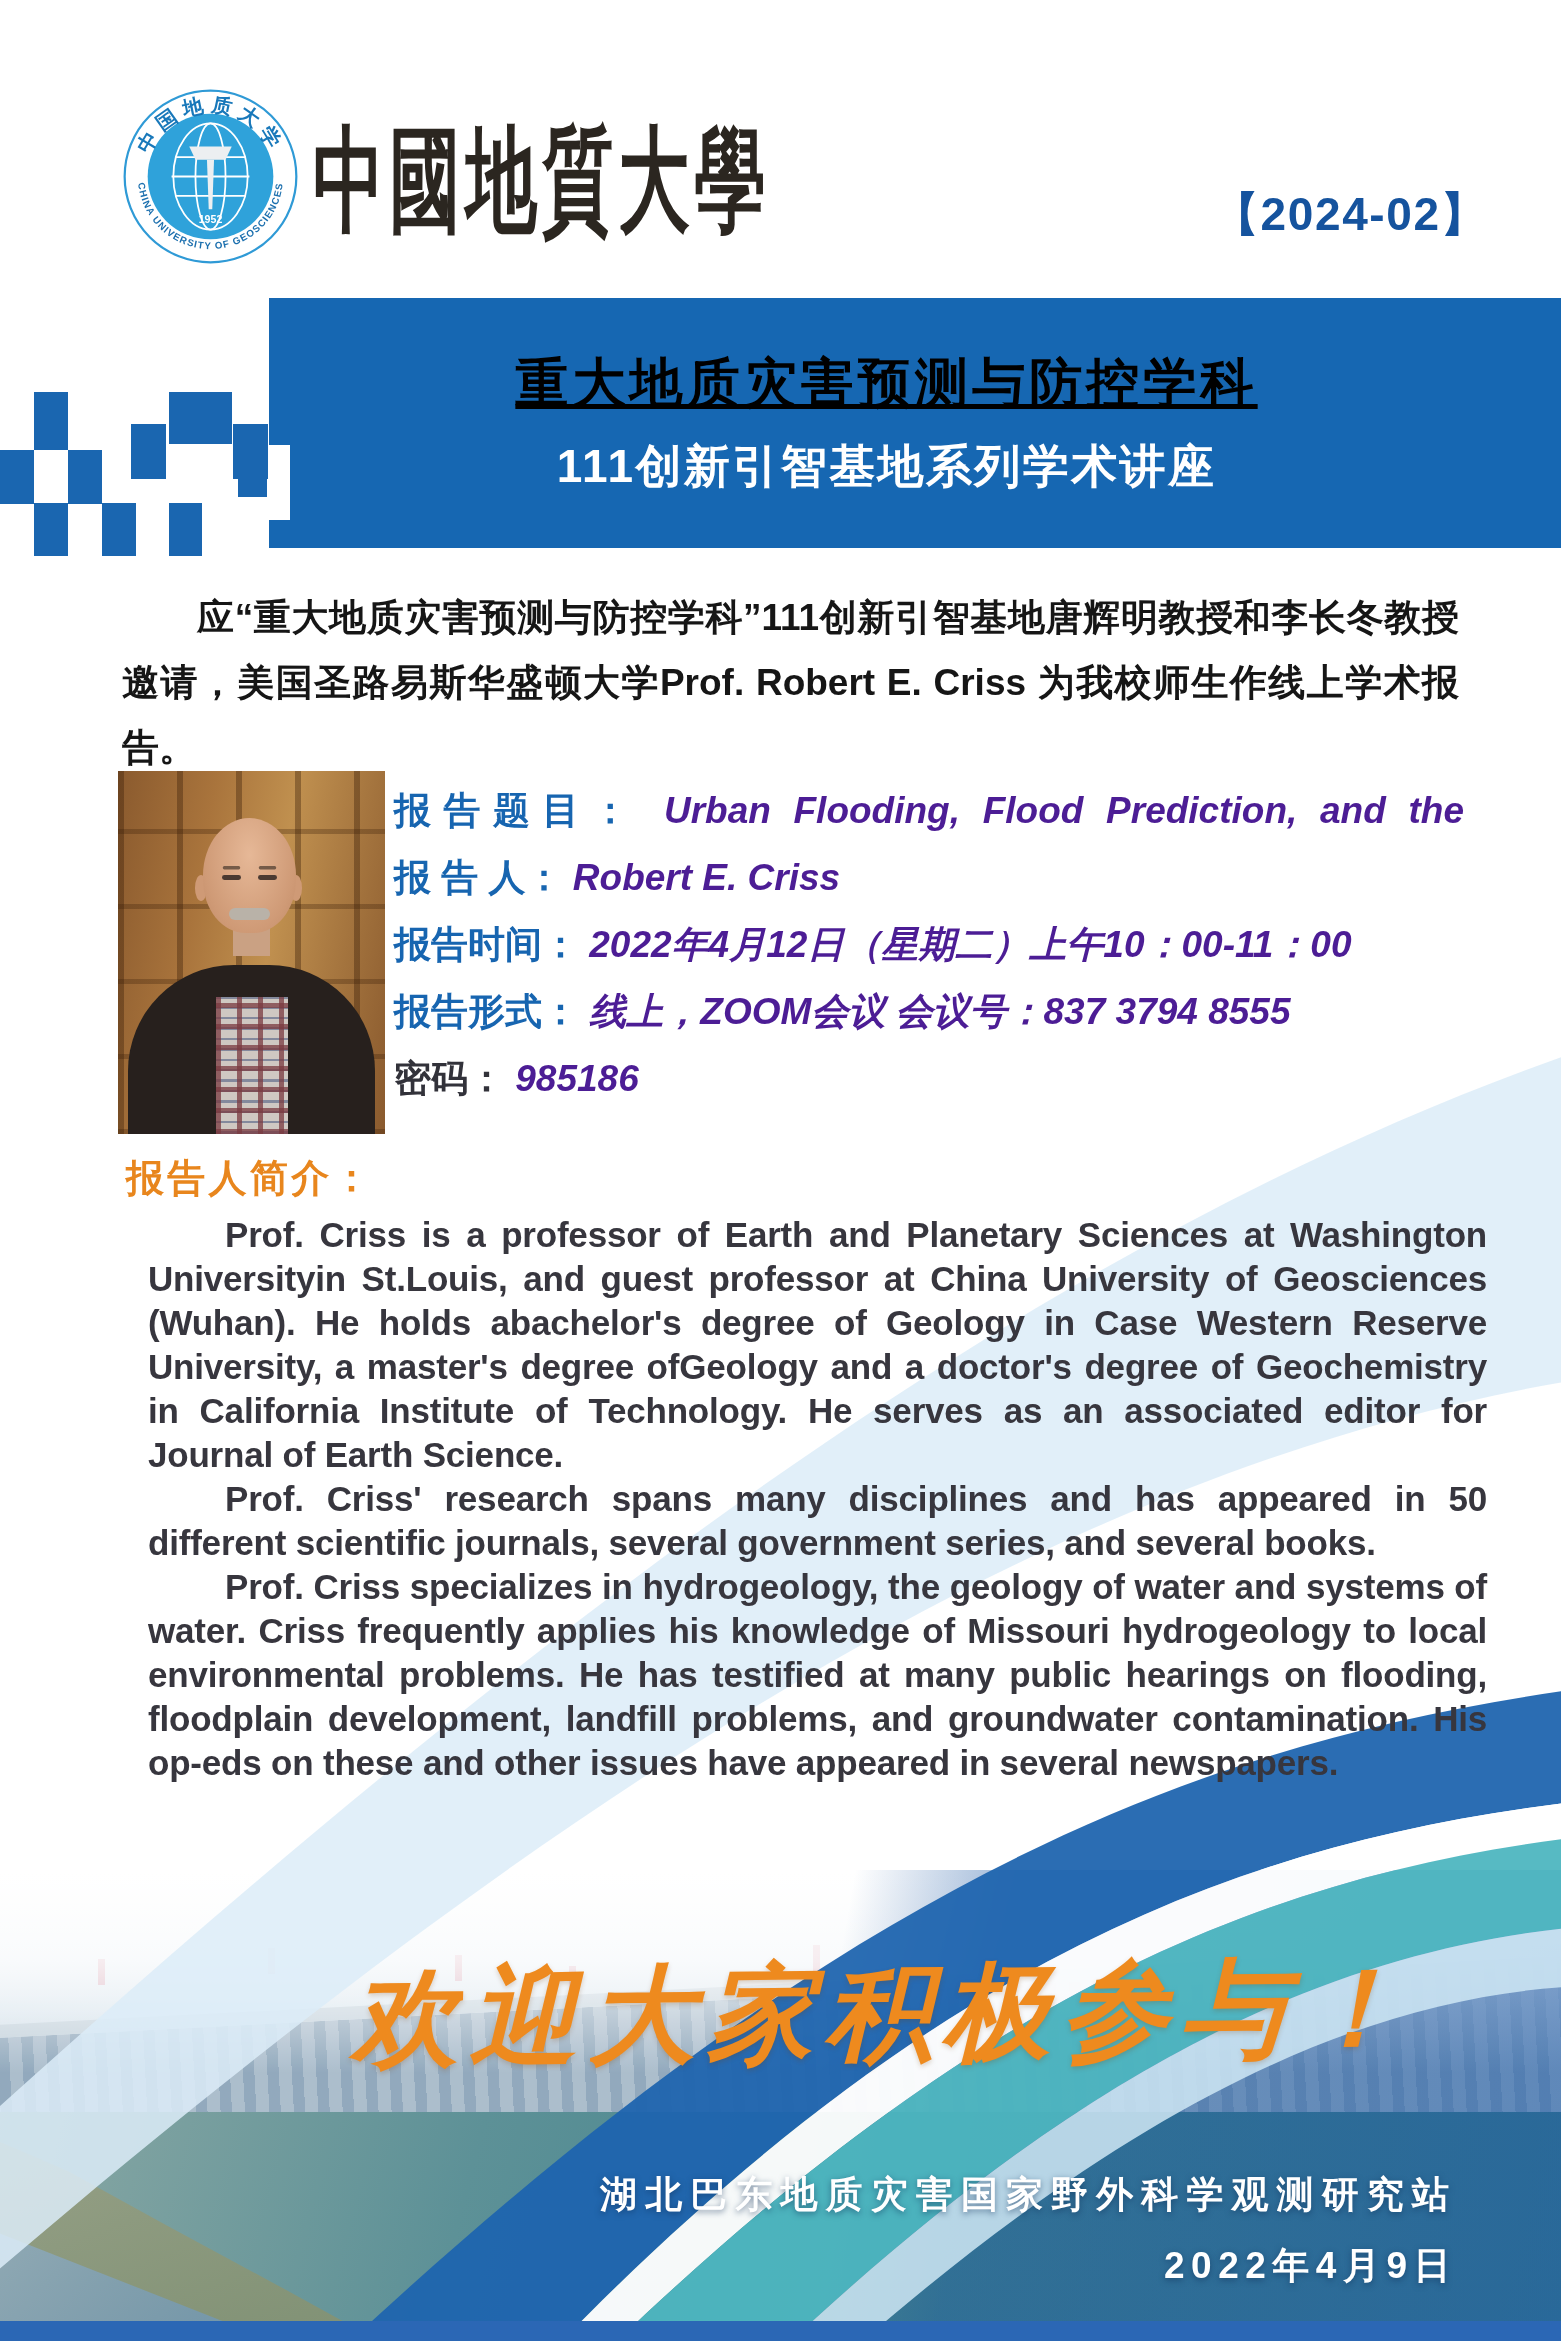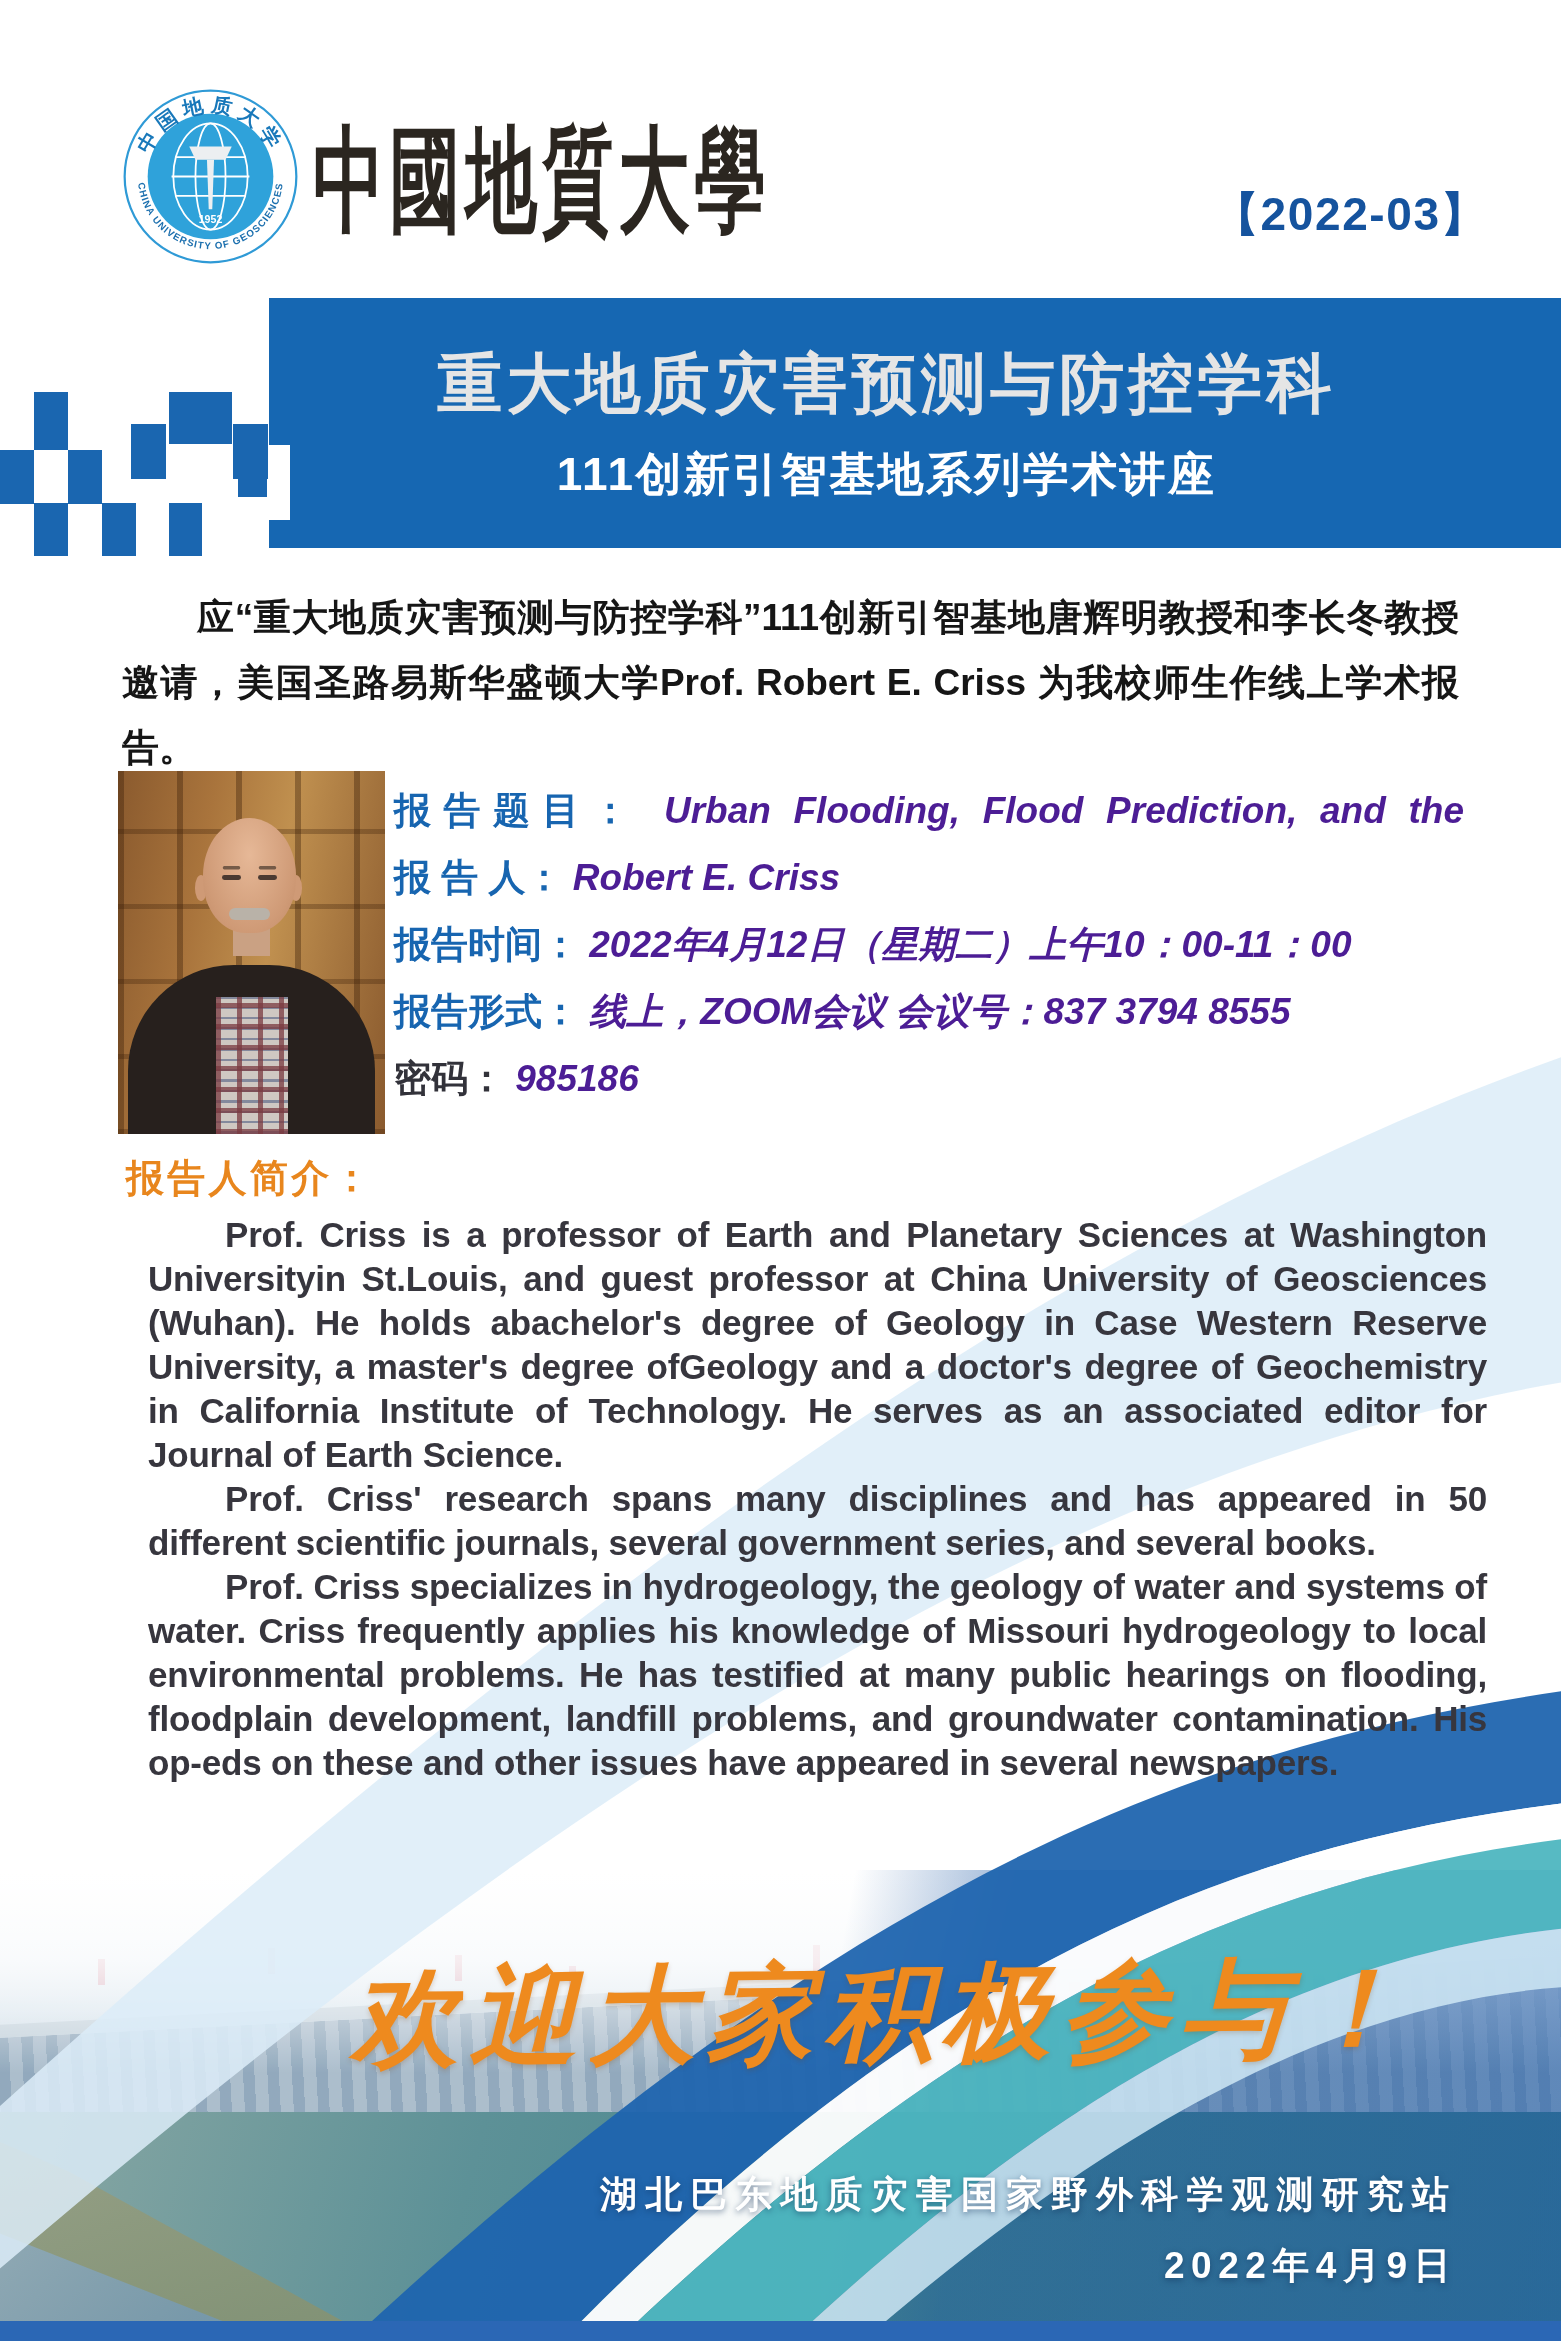--- a/index.html
+++ b/index.html
@@ -12,22 +12,22 @@
   .masthead{left:313px;top:104px;font-family:"DejaVu Serif",serif;font-weight:700;
             font-size:115px;letter-spacing:8.1px;color:#2b2620;white-space:nowrap;
             transform:scaleX(.62);transform-origin:left center;z-index:3;}
   .issue{left:1213px;top:184px;font-size:46px;font-weight:800;color:#15539e;
          letter-spacing:1.6px;z-index:3;}
 
   
   .banner{left:269px;top:298px;width:1292px;height:250px;background:#1667b2;
           display:flex;flex-direction:column;align-items:center;justify-content:center;
           gap:16.3px;z-index:3;}
-  .banner-title{font-size:65px;font-weight:900;color:#e5e5e5;letter-spacing:4.1px;
-                padding-right:57px;white-space:nowrap;}
+  .banner-title{font-size:53px;font-weight:900;color:#000000;letter-spacing:4.1px;
+                padding-right:57px;white-space:nowrap;text-decoration:underline;}
   .banner-sub{font-size:46px;font-weight:700;color:#ffffff;letter-spacing:2.4px;
               padding-right:57px;white-space:nowrap;}
   .banner-notch{left:269px;top:445px;width:21px;height:75px;background:#ffffff;z-index:4;}
 
   
   .sq{position:absolute;background:#1a66b0;}
 
   
   .intro{left:122px;top:585px;width:1337px;font-size:37px;font-weight:700;color:#161616;
          line-height:65px;text-align:justify;text-indent:75px;margin:0;z-index:3;}
@@ -133,21 +133,21 @@
   </g>
   <g fill="#eceff1">
     <path d="M76,66 h48 l-7,15 h-34 z"></path>
     <path d="M96,81 h8 l-2,56 h-4 z"></path>
   </g>
   <text x="100" y="152" font-size="12" font-weight="bold" fill="#ffffff" text-anchor="middle">1952</text>
 </svg>
 
 <div class="abs masthead">中國地質大學</div>
 
-<div class="abs issue">【2022-03】</div>
+<div class="abs issue">【2024-02】</div>
 
 <div class="abs banner">
   <div class="banner-title">重大地质灾害预测与防控学科</div>
   <div class="banner-sub">111创新引智基地系列学术讲座</div>
 </div>
 <div class="abs banner-notch"></div>
 
 <div>
   <span class="sq" style="left:34px;top:392px;width:34px;height:58px;"></span>
   <span class="sq" style="left:0;top:450px;width:34px;height:54px;"></span>

